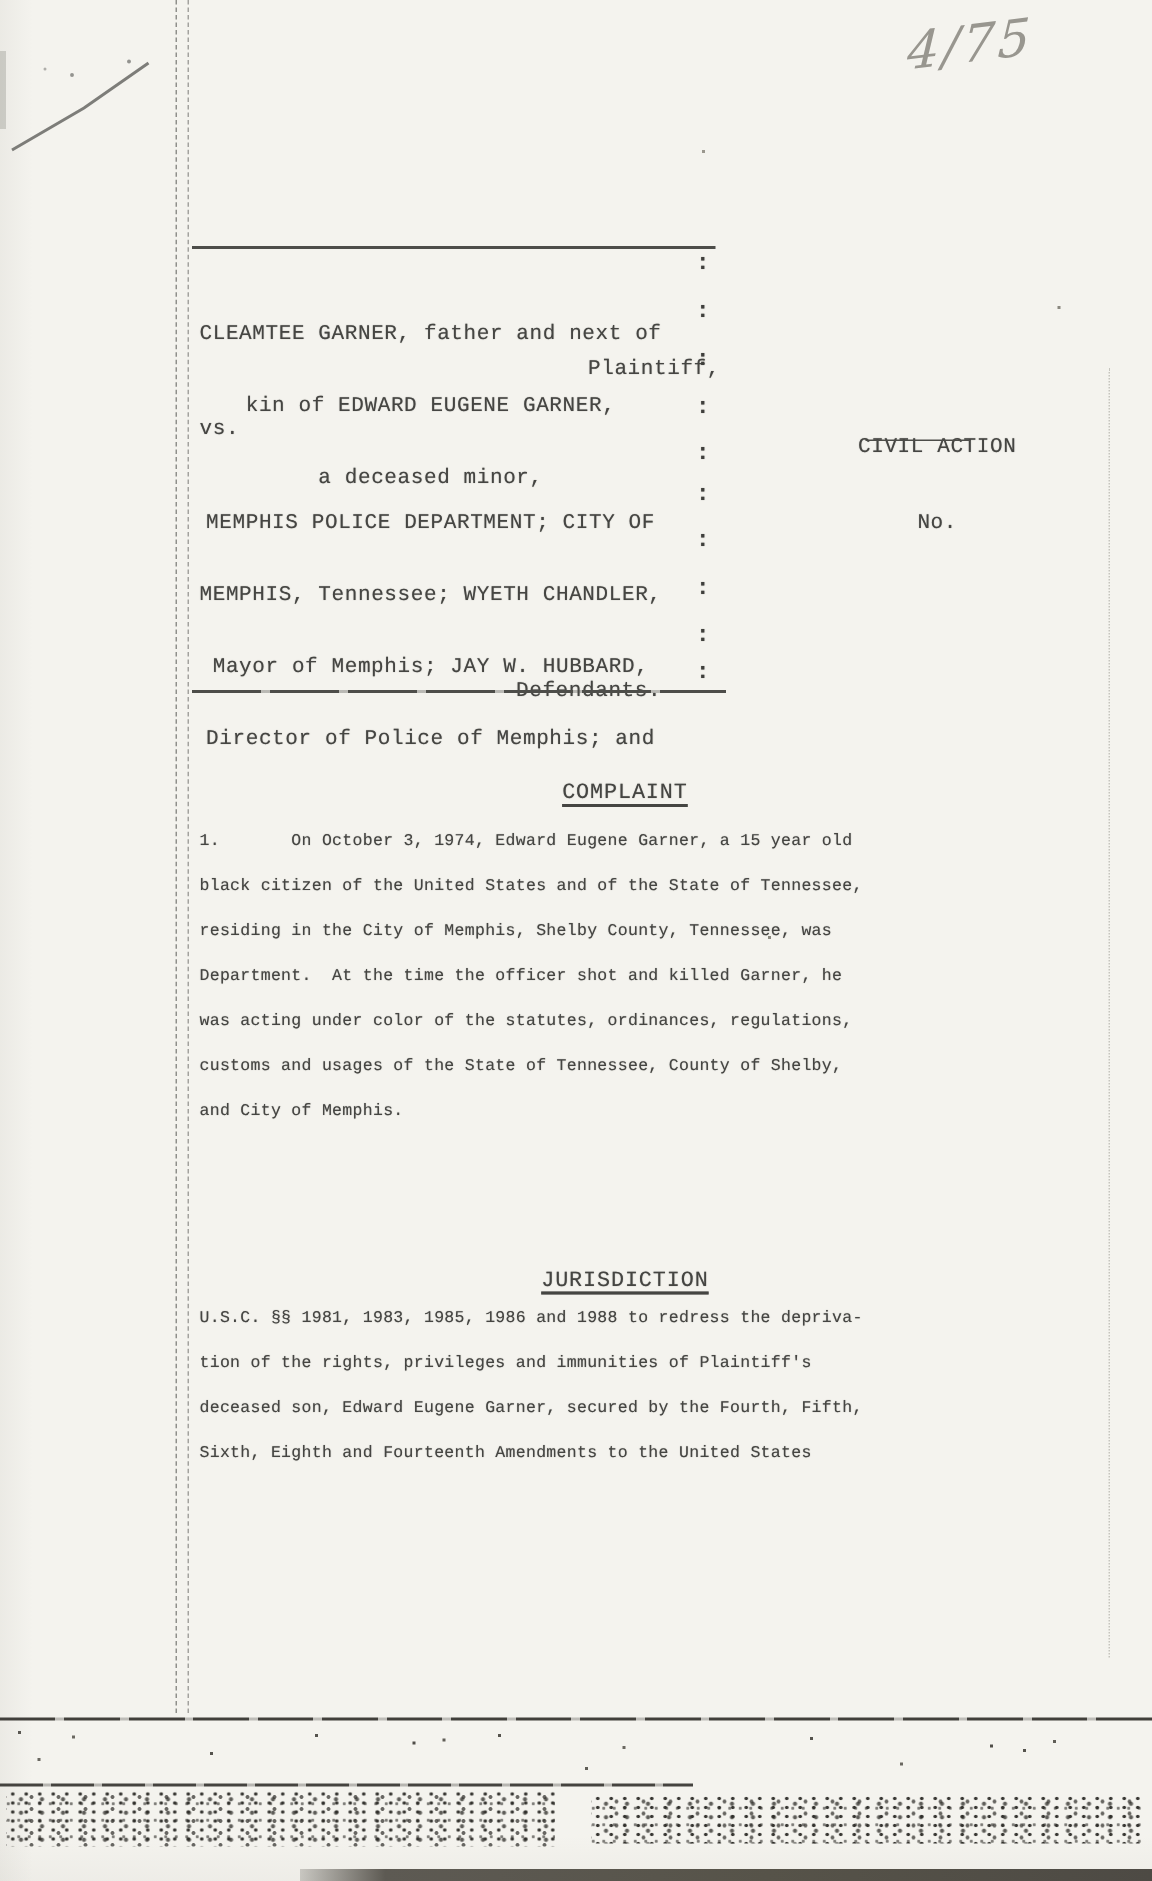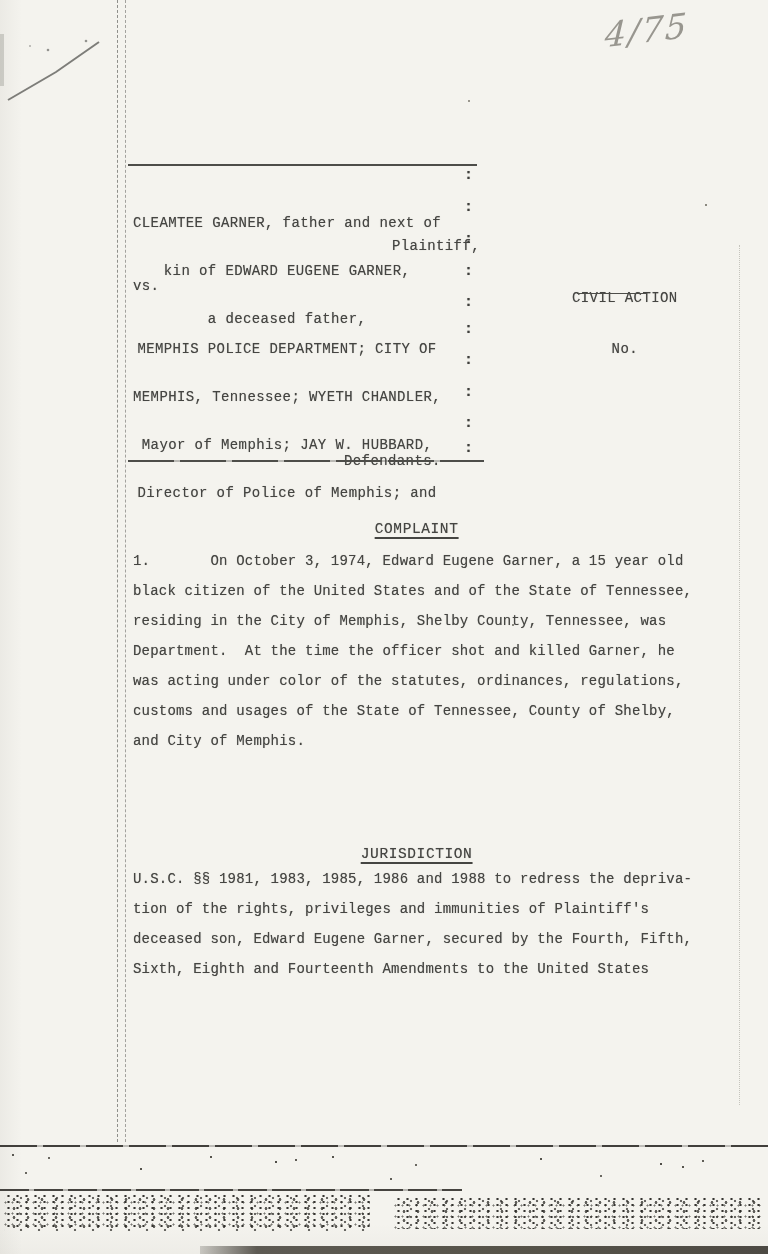--- a/index.html
+++ b/index.html
@@ -51,21 +51,21 @@
   .civil{left:536px;top:256px;line-height:17px;letter-spacing:.4px;margin-left:36px;}
   .noblank{position:absolute;left:577px;top:293px;width:70px;height:0;
     border-top:1.6px solid #4d4d49;}
   
   .sechead{width:540px;left:128px;text-align:center;letter-spacing:.6px;font-size:14.5px;}
   .sechead u{text-decoration:underline;text-decoration-thickness:1.5px;text-underline-offset:4px;}
   .h-complaint{top:505px;}
   .h-jurisdiction{top:830px;}
   
   .para{position:absolute;left:133px;line-height:30px;}
-  .para div{white-space:pre;font-size:14px;letter-spacing:.2px;
+  .para div{white-space:pre;font-size:11px;letter-spacing:.2px;
     text-shadow:0 0 .7px rgba(70,70,66,.55);}
   .p1{top:546px;}
   .p2{top:864px;}
   
   .hline1{position:absolute;left:0;top:1145px;width:768px;height:2px;
     background:repeating-linear-gradient(90deg,#413f3b 0 37px,rgba(65,63,59,.3) 37px 43px);}
   .hline2{position:absolute;left:0;top:1189px;width:462px;height:2px;
     background:repeating-linear-gradient(90deg,#45433f 0 29px,rgba(69,67,63,.35) 29px 34px);}
   .speck{position:absolute;left:0;top:0;width:2px;height:2px;background:transparent;
     box-shadow:12px 1154px #5a5852,48px 1157px #6a6861,210px 1156px #55534d,
@@ -105,21 +105,21 @@
   </svg>
 
   <div class="handnote">4/75</div>
 
 
   <div class="rule top"></div>
 
   <div class="t plaintiff">
     <div>CLEAMTEE GARNER, father and next of</div>
     <div>kin of EDWARD EUGENE GARNER,</div>
-    <div>a deceased father,</div>
+    <div>a deceased minor,</div>
   </div>
 
   <div class="t plabel">Plaintiff,</div>
 
   <div class="t vs">vs.</div>
 
   <div class="t defendants">
     <div>MEMPHIS POLICE DEPARTMENT; CITY OF</div>
     <div>MEMPHIS, Tennessee; WYETH CHANDLER,</div>
     <div>Mayor of Memphis; JAY W. HUBBARD,</div>

